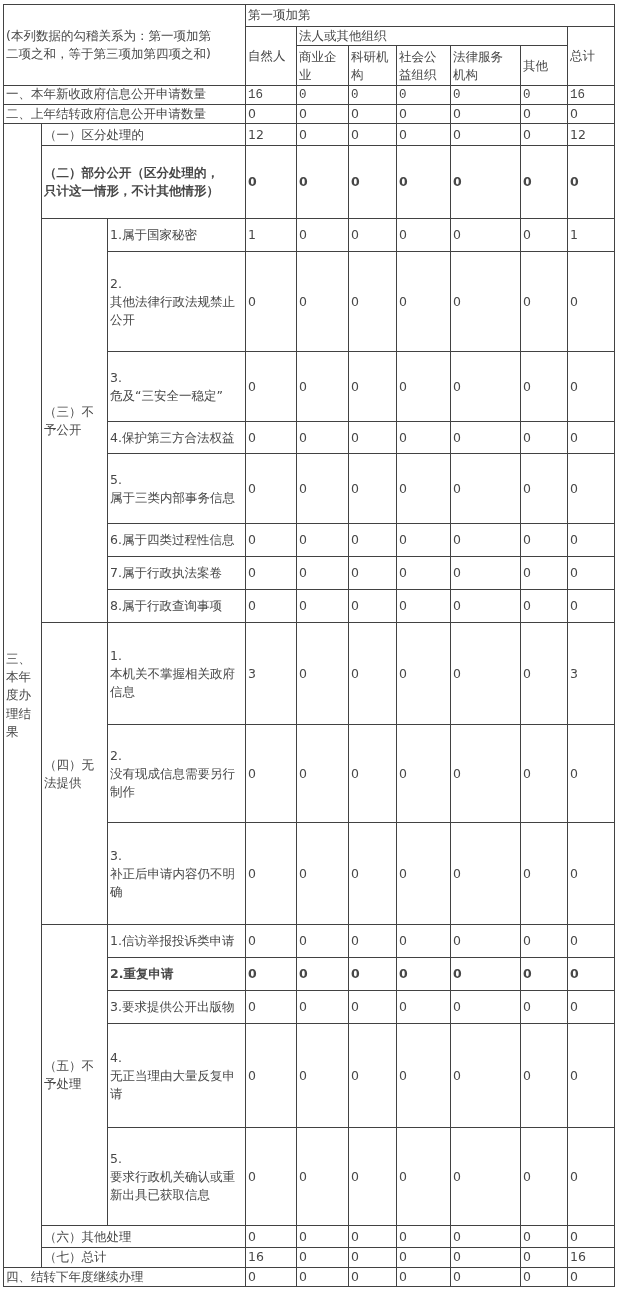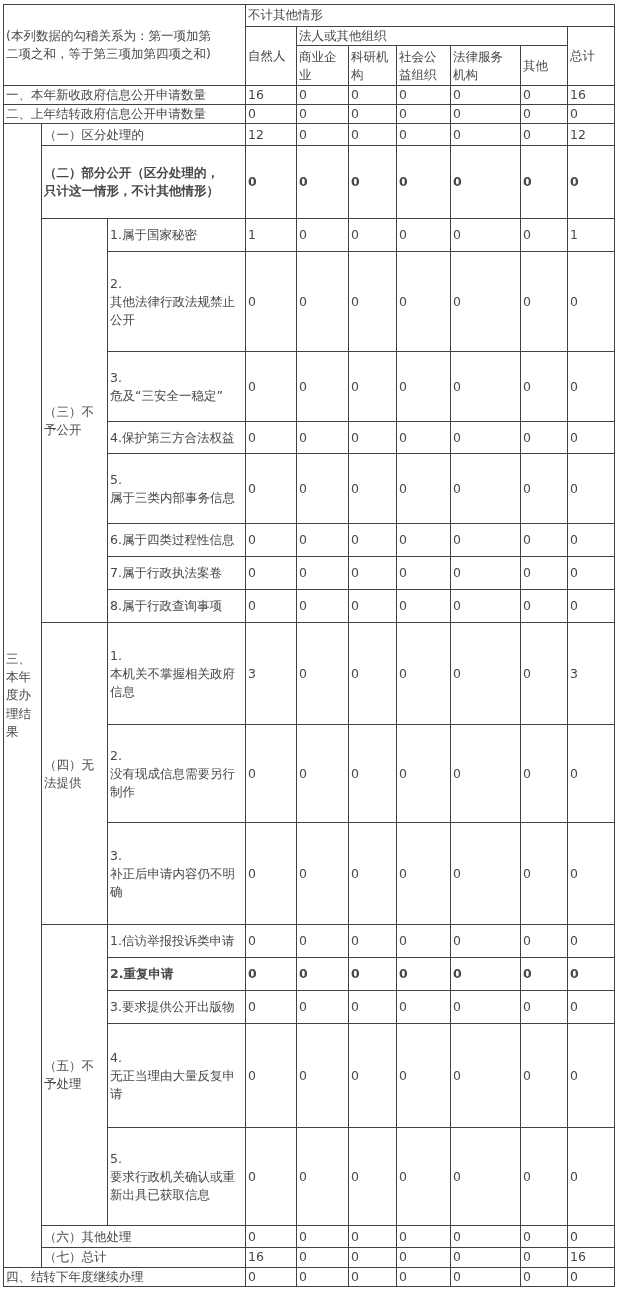--- a/index.html
+++ b/index.html
@@ -56,41 +56,41 @@
         <col style="width:48px">
       <col style="width:54px">
         <col style="width:70px">
         <col style="width:47px">
       <col style="width:47px">
     </colgroup>
     <thead>
       <tr style="height:22px">
         <td class="note" rowspan="3" colspan="3"> (本列数据的勾稽关系为：第一项加第
 二项之和，等于第三项加第四项之和)</td>
-        <td colspan="7">不计其他情形</td>
+        <td colspan="7">第一项加第</td>
       </tr>
       <tr style="height:19px">
         <td rowspan="2">自然人</td>
         <td colspan="5">法人或其他组织</td>
         <td rowspan="2">总计</td>
       </tr>
       <tr style="height:40px">
         <td>商业企
 业</td>
         <td>科研机
 构</td>
         <td>社会公
 益组织</td>
         <td>法律服务
 机构</td>
         <td>其他</td>
       </tr>
     </thead>
     <tbody>
-        <tr style="height: 19px;">
+        <tr style="height: 19px; font-family: Liberation Mono, monospace;">
           <td colspan="3" class="lbl">一、本年新收政府信息公开申请数量</td>
           <td class="val">16</td>
           <td class="val">0</td>
           <td class="val">0</td>
           <td class="val">0</td>
           <td class="val">0</td>
           <td class="val">0</td>
           <td class="val">16</td>
         </tr>
         <tr style="height: 19px;">

